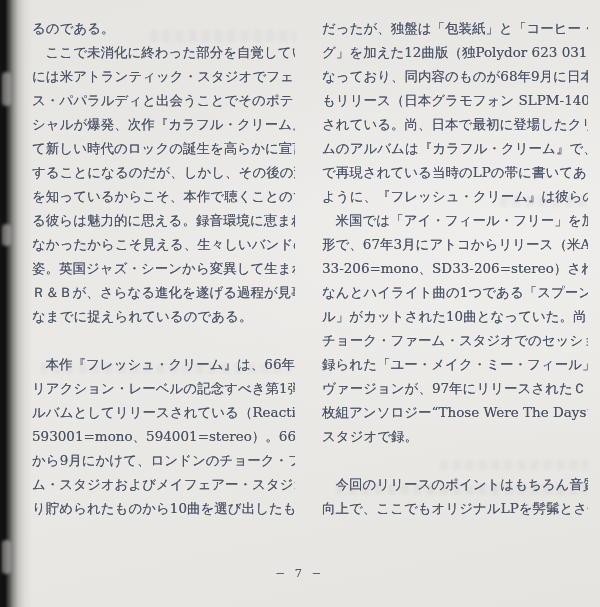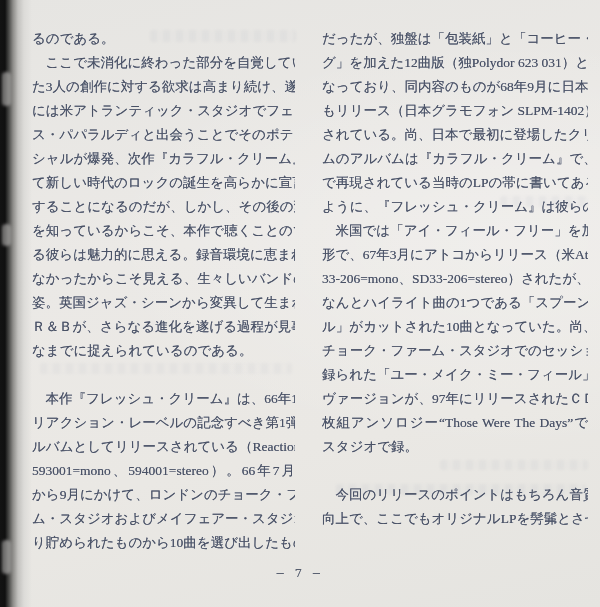--- a/index.html
+++ b/index.html
@@ -21,25 +21,24 @@
   }
   .spine-notch{
     position:absolute;left:2px;width:9px;border-radius:4px;
     background:rgba(200,199,196,0.55);filter:blur(1.5px);
   }
   .notch-a{top:72px;height:34px;}
   .notch-b{top:224px;height:22px;}
   .notch-c{top:540px;height:34px;}
   
   .col{
-    position:absolute;top:27px;
+    position:absolute;top:16px;
     color:#4a5266;
     font-size:13.5px;
     text-shadow:0 0 0.6px rgba(96,106,130,0.85);
-    font-family:Liberation Serif, serif;
   }
   .col-left{left:32px;width:263px;}
   .col-right{left:322px;width:266px;}
   .line{
     height:24px;line-height:24px;
     white-space:nowrap;overflow:hidden;
     text-align:justify;
     text-align-last:justify;
   }
   .line.para-end{text-align-last:left;}
@@ -76,21 +75,20 @@
 
   <div class="bleed bleed-1"></div>
   <div class="bleed bleed-2"></div>
   <div class="bleed bleed-3"></div>
   <div class="bleed bleed-4"></div>
   <div class="bleed bleed-5"></div>
 
   <div class="col col-left" id="col-left">
       <div class="line para-end">るのである。</div>
       <div class="line">　ここで未消化に終わった部分を自覚してい</div>
-      <div class="line">た3人の創作に対する欲求は高まり続け、遂</div>
       <div class="line">には米アトランティック・スタジオでフェリック</div>
       <div class="line">ス・パパラルディと出会うことでそのポテン</div>
       <div class="line">シャルが爆発、次作『カラフル・クリーム』に</div>
       <div class="line">て新しい時代のロックの誕生を高らかに宣言</div>
       <div class="line">することになるのだが、しかし、その後の変貌</div>
       <div class="line">を知っているからこそ、本作で聴くことのでき</div>
       <div class="line">る彼らは魅力的に思える。録音環境に恵まれ</div>
       <div class="line">なかったからこそ見える、生々しいバンドの</div>
       <div class="line">姿。英国ジャズ・シーンから変異して生まれた</div>
       <div class="line">Ｒ＆Ｂが、さらなる進化を遂げる過程が見事</div>

